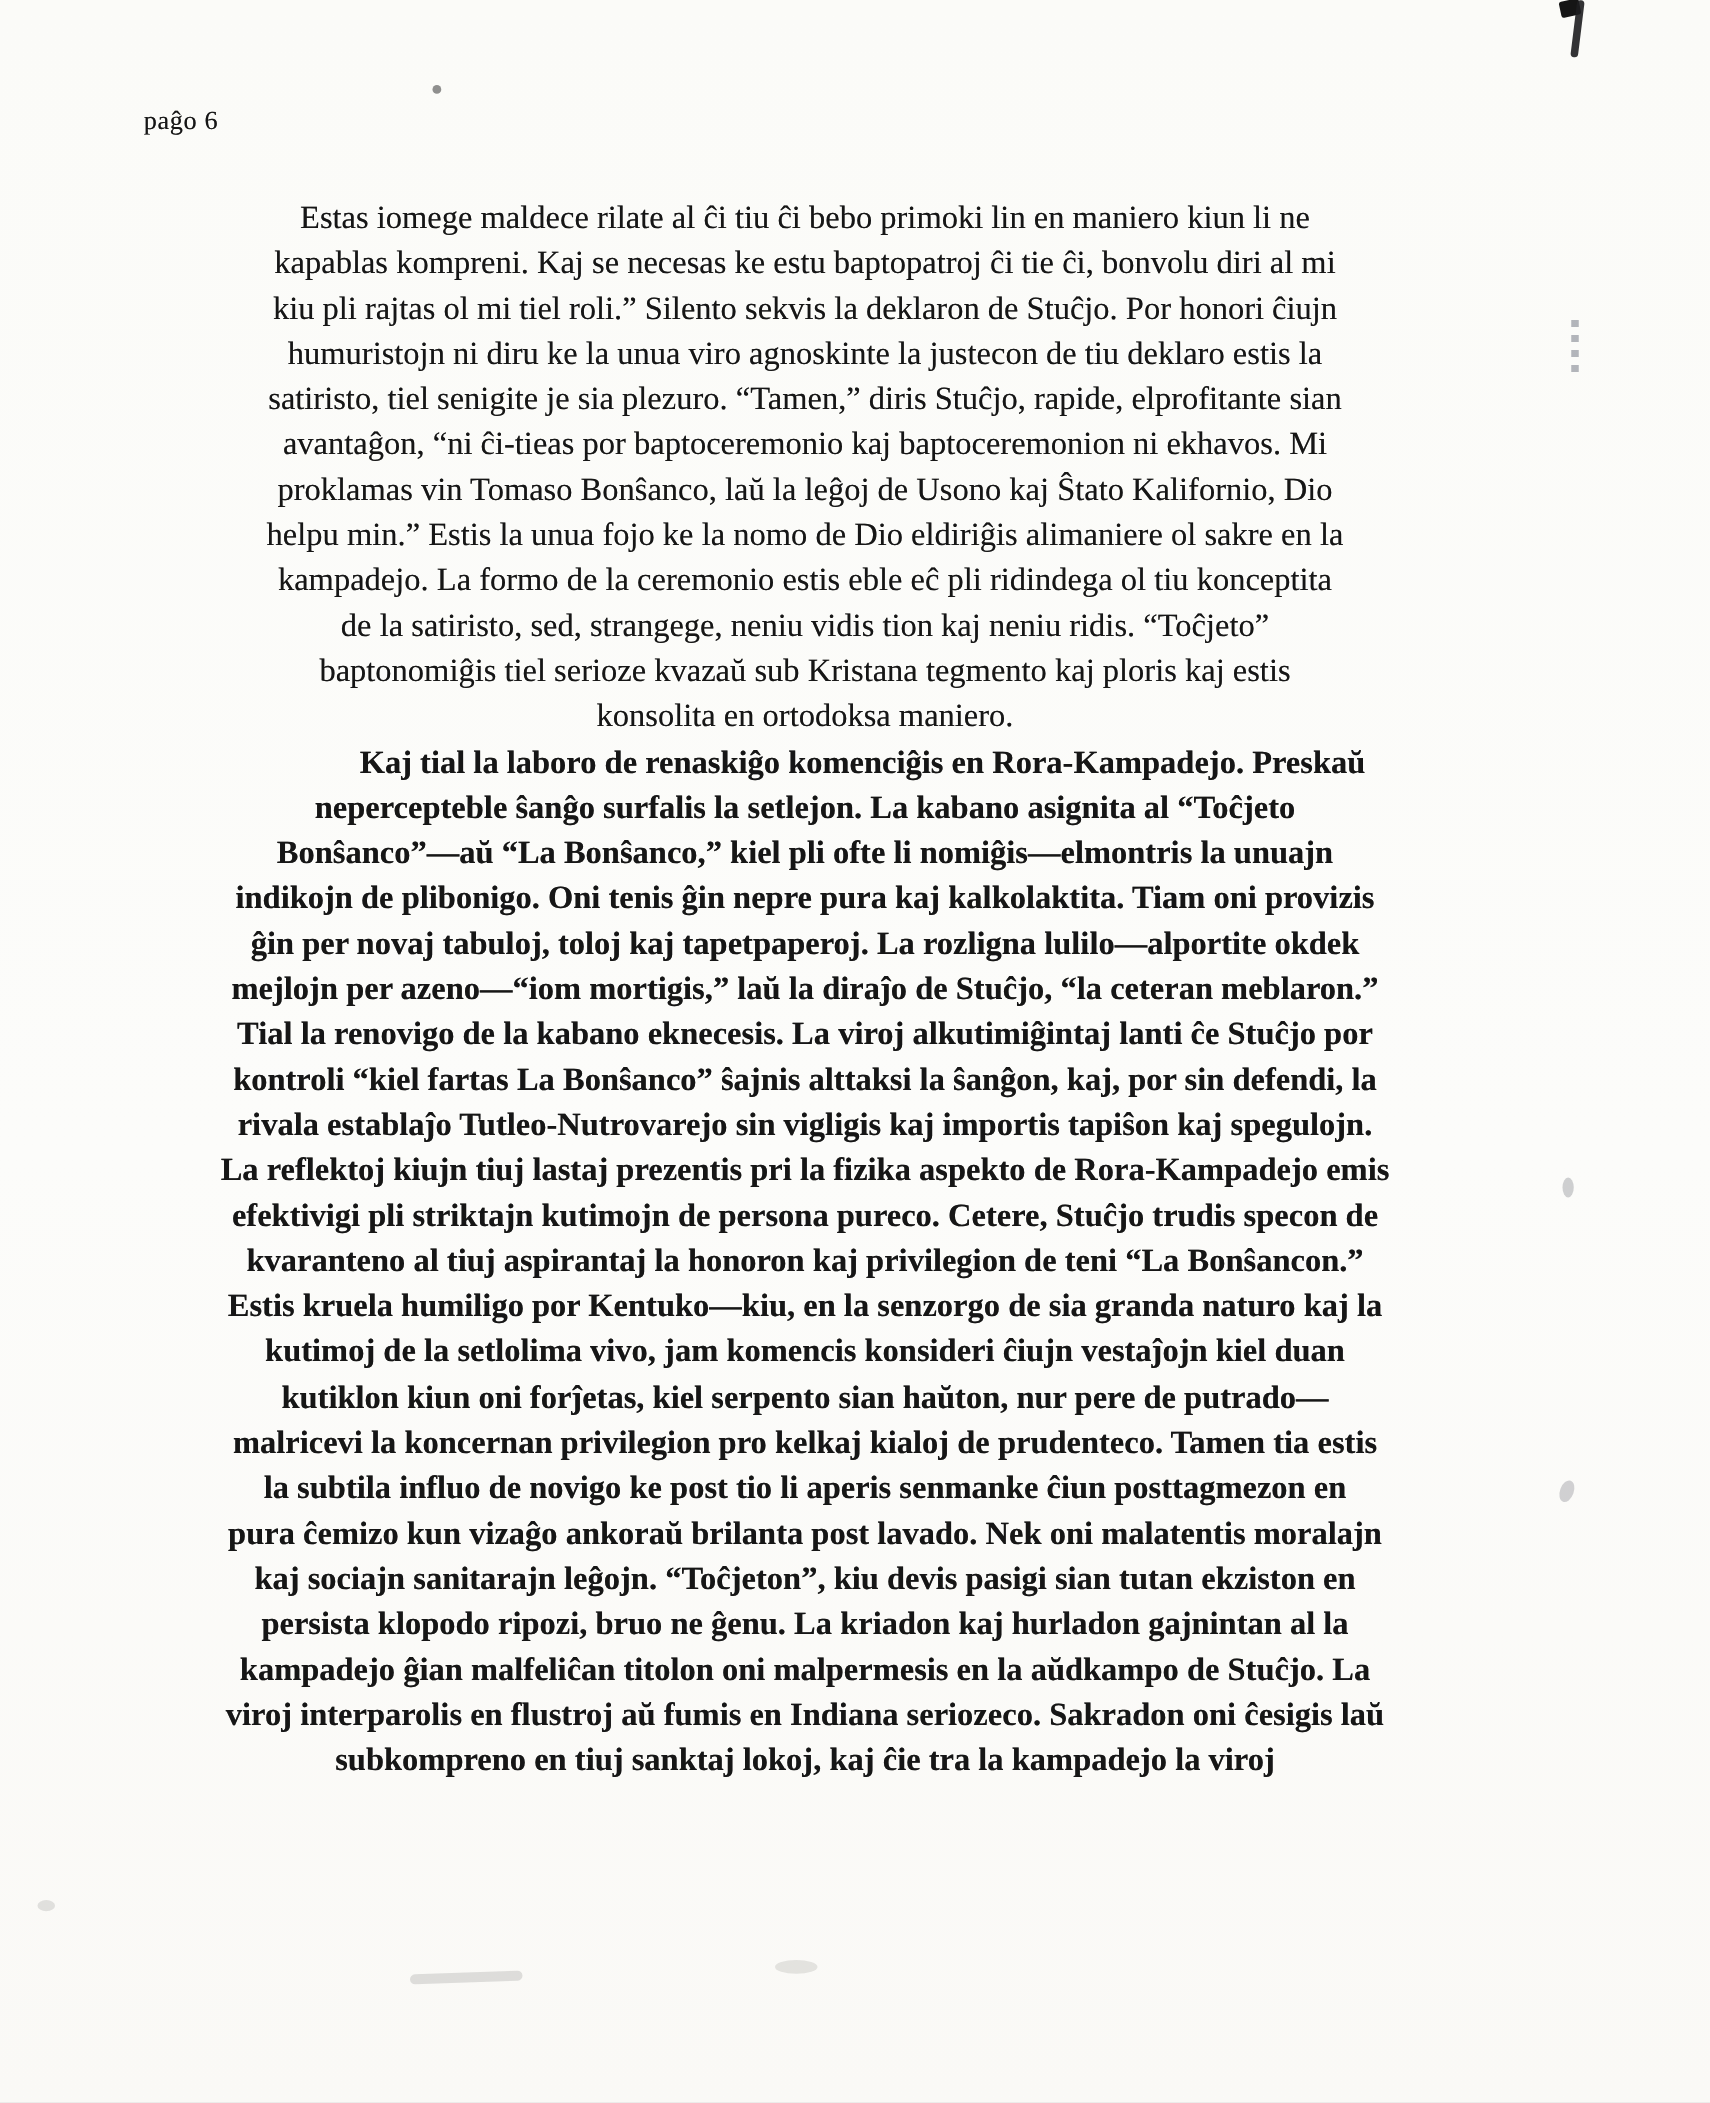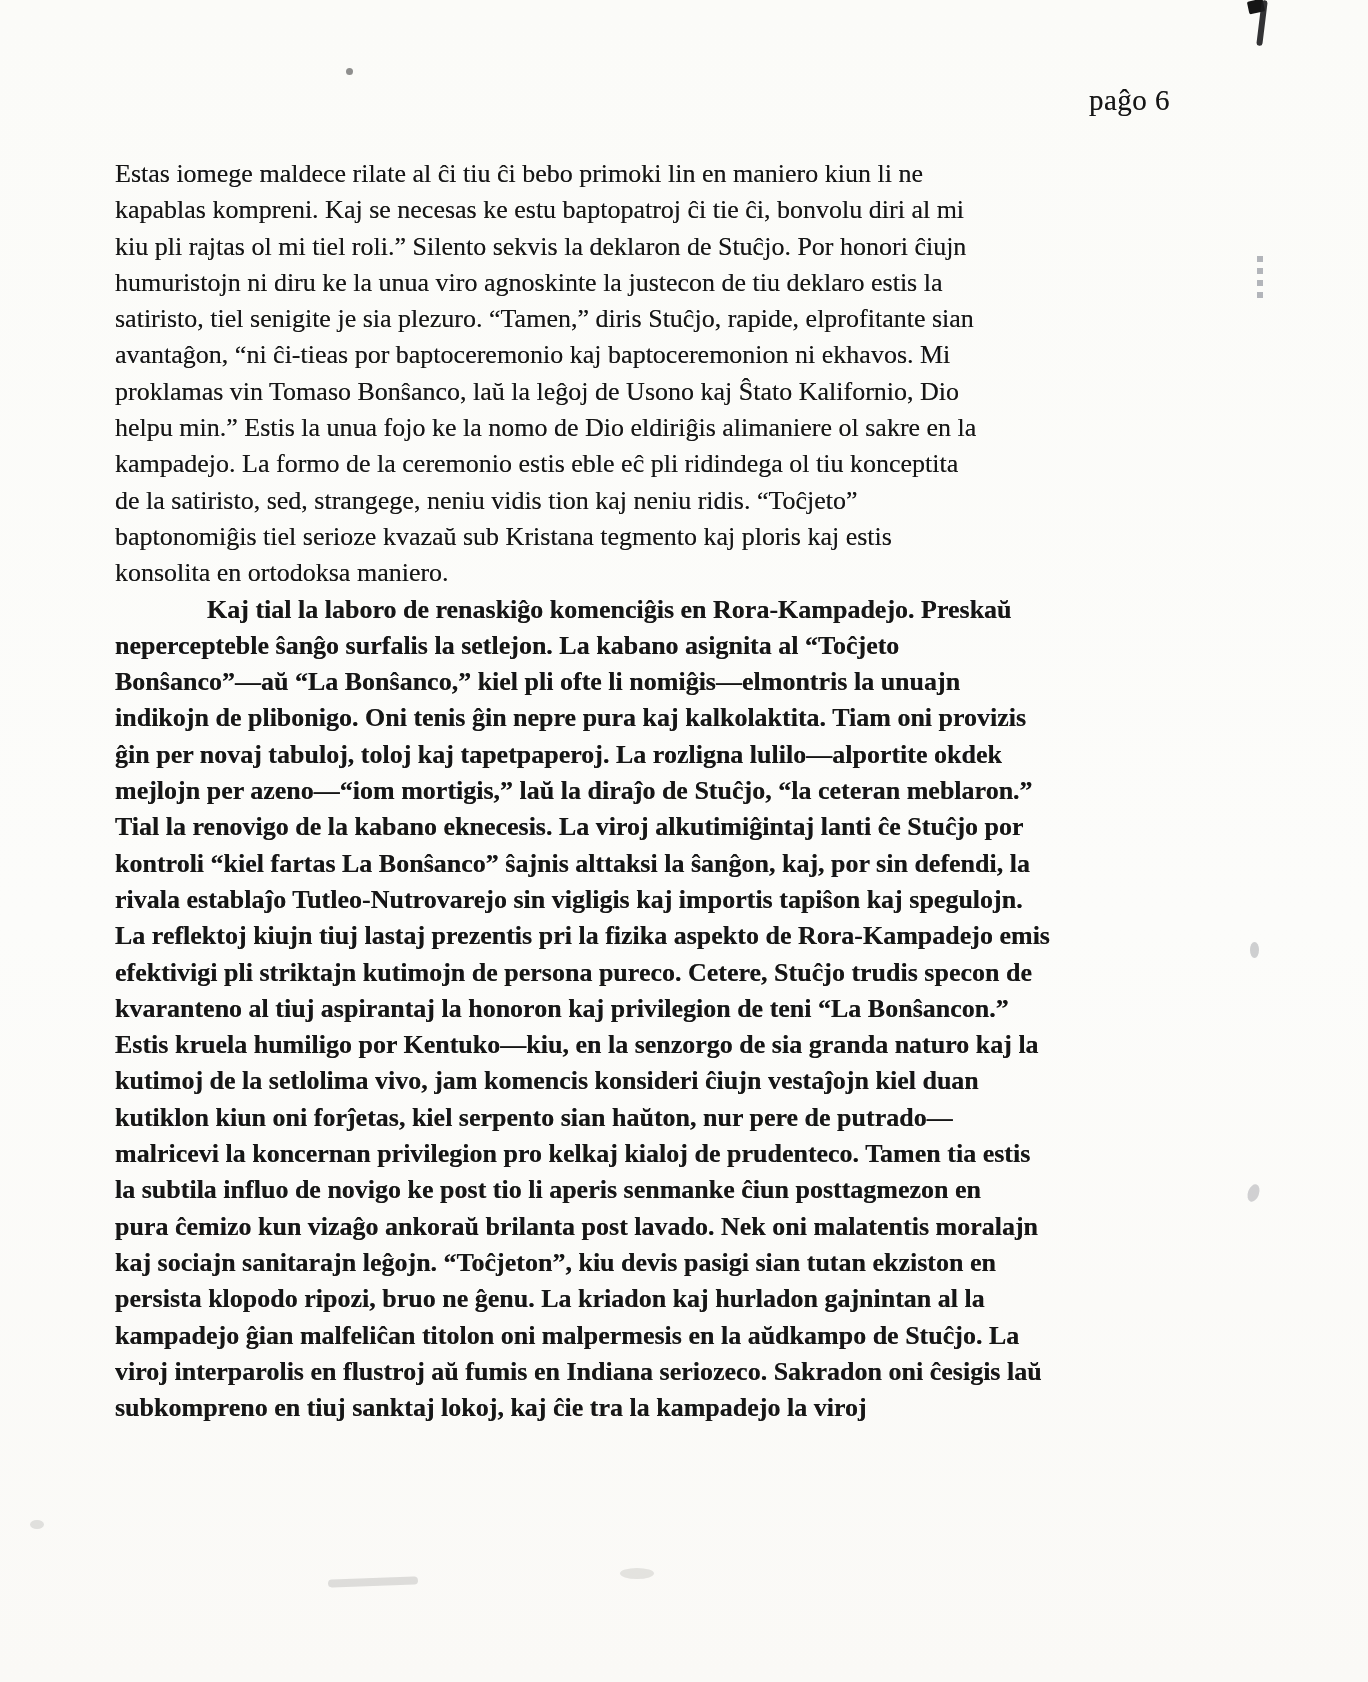--- a/index.html
+++ b/index.html
@@ -15,38 +15,39 @@
     background: linear-gradient(180deg, #fbfbf8 0%, #fcfcfa 55%, #faf9f6 100%);
     overflow: hidden;
     font-family: "Liberation Serif", serif;
     color: #161616;
   }
   .page-number {
     position: absolute;
     top: 84px;
     left: 115px;
     width: 1055px;
-    text-align: right;
-    font-size: 29px;
+    text-align: left;
+    font-size: 21px;
     letter-spacing: 0.5px;
     text-shadow: 0 0 0.5px rgba(0,0,0,0.55);
   }
   .text-block {
     position: absolute;
     top: 156px;
     left: 115px;
     width: 1058px;
     font-size: 26px;
     line-height: 36.3px;
     text-align: left;
     text-shadow: 0 0 0.5px rgba(0,0,0,0.55);
   }
   .para {
     margin: 0;
     white-space: pre-line;
+    text-align: center;
   }
   .para.indented {
     text-indent: 92px;
     font-weight: bold;
   }
   
   .artifact {
     position: absolute;
     pointer-events: none;
   }

